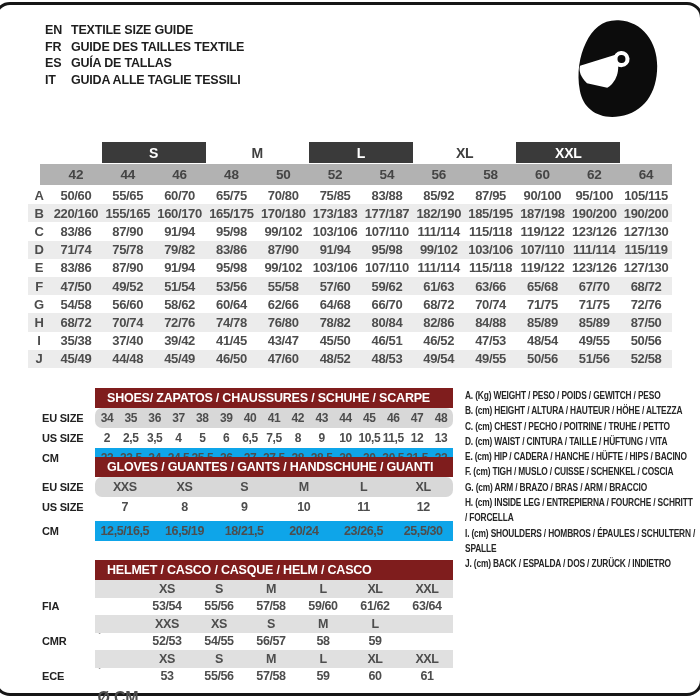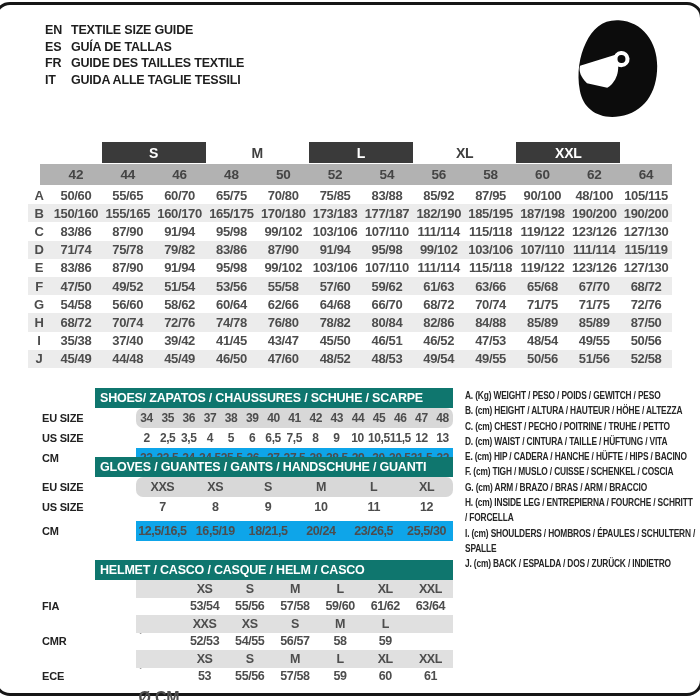--- a/index.html
+++ b/index.html
@@ -27,23 +27,23 @@
   .group.dark{background:#3a3a3a;color:#fff;}
   .size-row{position:relative;height:23px;font-size:13.5px;color:#454545;}
   .size-band{position:absolute;left:12px;right:0;top:1px;bottom:1px;background:#b2b2b2;}
   .size-row span{position:relative;z-index:1;text-align:center;}
   .t-row{height:18.2px;font-size:13px;letter-spacing:-0.35px;color:#4d4d4d;}
   .t-row.alt{background:#ececec;}
   .t-row span{text-align:center;}
 
   
   .btable{position:absolute;left:42px;width:411px;}
-  .bar{margin-left:53px;height:20px;background:#0f766e;color:#fff;display:flex;
-       align-items:center;padding-left:5px;font-size:12.5px;white-space:nowrap;}
-  .brow{display:flex;align-items:flex-start;gap:41px;}
+  .bar{margin-left:53px;height:20px;background:#7f1d1d;color:#fff;display:flex;
+       align-items:center;padding-left:12px;font-size:12.5px;white-space:nowrap;}
+  .brow{display:flex;align-items:flex-start;}
   .brow .side{width:53px;font-size:11px;color:#222;align-self:center;}
   .brow .cells{flex:1;display:flex;height:100%;align-items:center;}
   .cells.subhead{background:#d8d8d8;border-radius:7px;}
   .cells.light{background:#0ea5e9;}
   .cells .cell{flex:1;text-align:center;font-size:12px;letter-spacing:-0.4px;color:#4d4d4d;}
   .shoes{top:388px;}  .shoes .brow{height:20px;}
   .gloves{top:457px;} .gloves .brow{height:20px;}
   .gloves .brow.gap{margin-top:4px;}
   .gloves .cells .cell{font-size:12.5px;}
   .helm{top:560px;}   .helm .brow{height:17.5px;}
@@ -61,26 +61,26 @@
 
 <div class="page">
   <div class="frame"></div>
 
   <div class="langs">
       <div class="lang-row">
         <span class="lang-code">EN</span>
         <span class="lang-label">TEXTILE SIZE GUIDE</span>
       </div>
       <div class="lang-row">
+        <span class="lang-code">FR</span>
+        <span class="lang-label">GUIDE DES TAILLES TEXTILE</span>
+      </div>
+      <div class="lang-row">
         <span class="lang-code">ES</span>
         <span class="lang-label">GUÍA DE TALLAS</span>
-      </div>
-      <div class="lang-row">
-        <span class="lang-code">FR</span>
-        <span class="lang-label">GUIDE DES TAILLES TEXTILE</span>
       </div>
       <div class="lang-row">
         <span class="lang-code">IT</span>
         <span class="lang-label">GUIDA ALLE TAGLIE TESSILI</span>
       </div>
     </div>
 
   <div class="helmet-ic">
     <svg viewBox="0 0 100 110" width="95" height="106">
       <g transform="rotate(-4 50 55)">
@@ -121,26 +121,26 @@
           <span>50/60</span>
           <span>55/65</span>
           <span>60/70</span>
           <span>65/75</span>
           <span>70/80</span>
           <span>75/85</span>
           <span>83/88</span>
           <span>85/92</span>
           <span>87/95</span>
           <span>90/100</span>
-          <span>48/100</span>
+          <span>95/100</span>
           <span>105/115</span>
         </div>
         <div class="grid13 t-row alt">
           <span>B</span>
-          <span>150/160</span>
+          <span>220/160</span>
           <span>155/165</span>
           <span>160/170</span>
           <span>165/175</span>
           <span>170/180</span>
           <span>173/183</span>
           <span>177/187</span>
           <span>182/190</span>
           <span>185/195</span>
           <span>187/198</span>
           <span>190/200</span>

